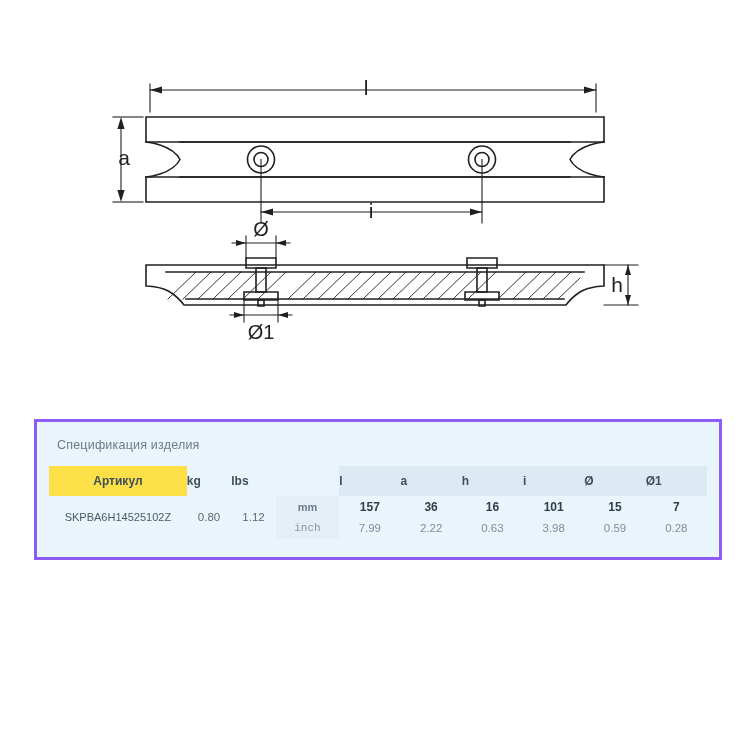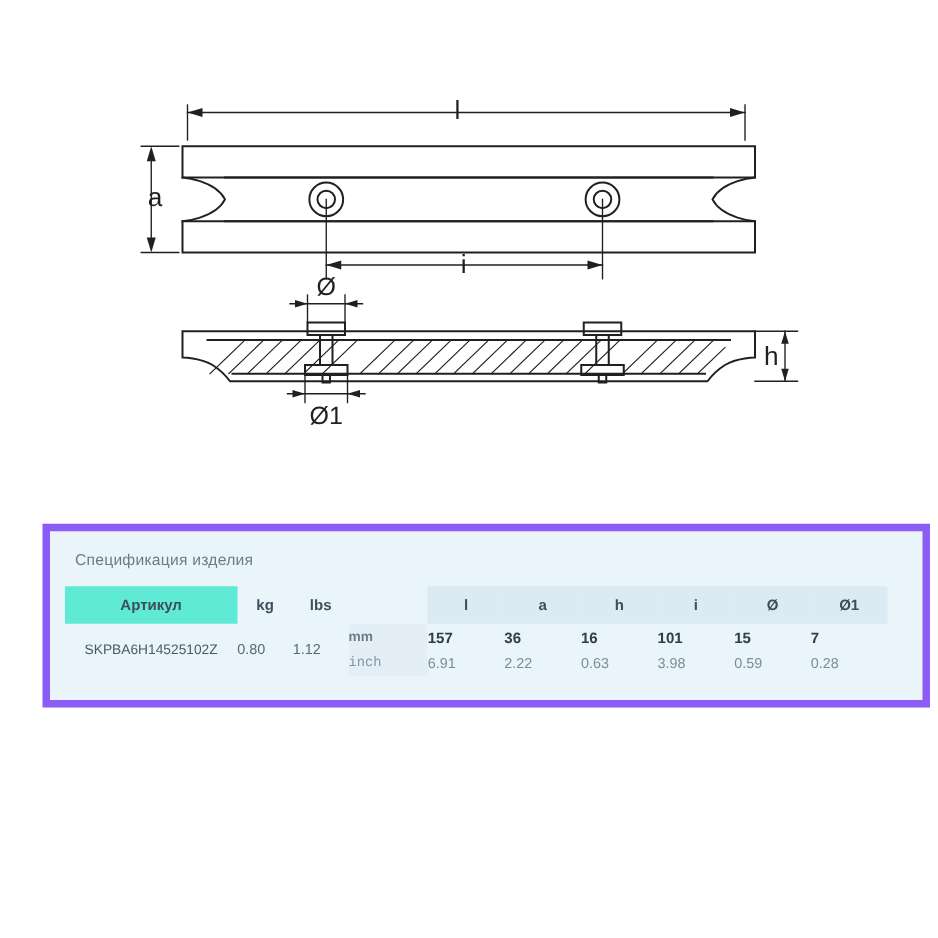--- a/index.html
+++ b/index.html
@@ -30,22 +30,21 @@
   }
 
   
   .spec-panel {
     position: absolute;
     left: 34px;
     top: 419px;
     width: 682px;
     height: 135px;
     background: #eaf4fb;
-    border: 6px solid #8b5cf6;
-    padding-left: 16px;
+    border: 3px solid #8b5cf6;
   }
   .spec-title {
     position: absolute;
     left: 20px;
     top: 16px;
     font-size: 12.5px;
     color: #6b7c86;
     letter-spacing: 0.2px;
   }
   .spec-table {
@@ -60,40 +59,40 @@
     padding: 0;
     margin: 0;
   }
   .hdr-row th {
     height: 30px;
     font-size: 12px;
     font-weight: bold;
     color: #3d4f5c;
     background: #dceaf4;
     vertical-align: middle;
-    text-align: center;
+    text-align: left;
   }
   .hdr-row th.art {
-    background: #5eead4;
+    background: #fde047;
     width: 140px;
     text-align: center;
   }
   .hdr-row th.blank-unit {
     background: transparent;
     width: 66px;
   }
   .hdr-row th.wt {
     background: transparent;
     width: 46px;
     color: #3d4f5c;
   }
   .body-row td {
     font-size: 11.5px;
     color: #5b6a75;
-    text-align: left;
+    text-align: center;
     vertical-align: middle;
     height: 21px;
   }
   .body-row td.art-cell {
     color: #4a5b66;
     font-size: 11px;
     text-align: center;
   }
   .body-row td.unit-cell {
     background: #e3eef6;
@@ -283,21 +282,21 @@
           <td class="unit-cell">mm</td>
           <td class="val">157</td>
           <td class="val">36</td>
           <td class="val">16</td>
           <td class="val">101</td>
           <td class="val">15</td>
           <td class="val">7</td>
         </tr>
         <tr class="body-row row-inch">
           <td class="unit-cell">inch</td>
-          <td>6.91</td>
+          <td>7.99</td>
           <td>2.22</td>
           <td>0.63</td>
           <td>3.98</td>
           <td>0.59</td>
           <td>0.28</td>
         </tr>
       </tbody>
     </table>
   </div>
 

